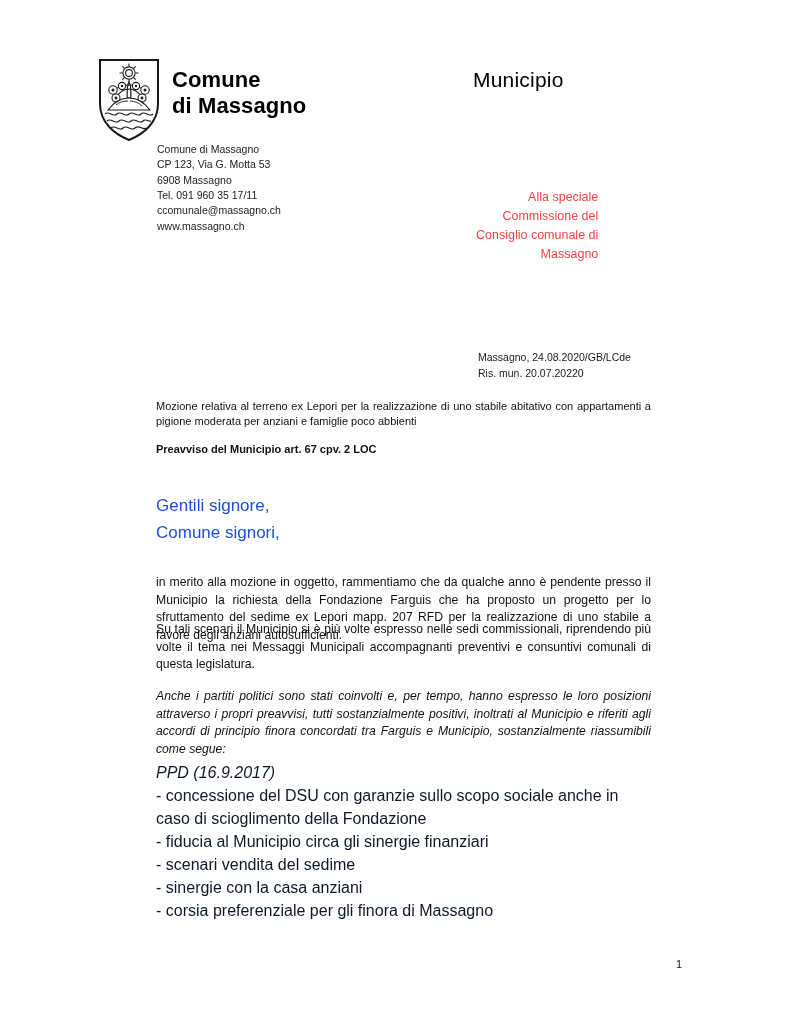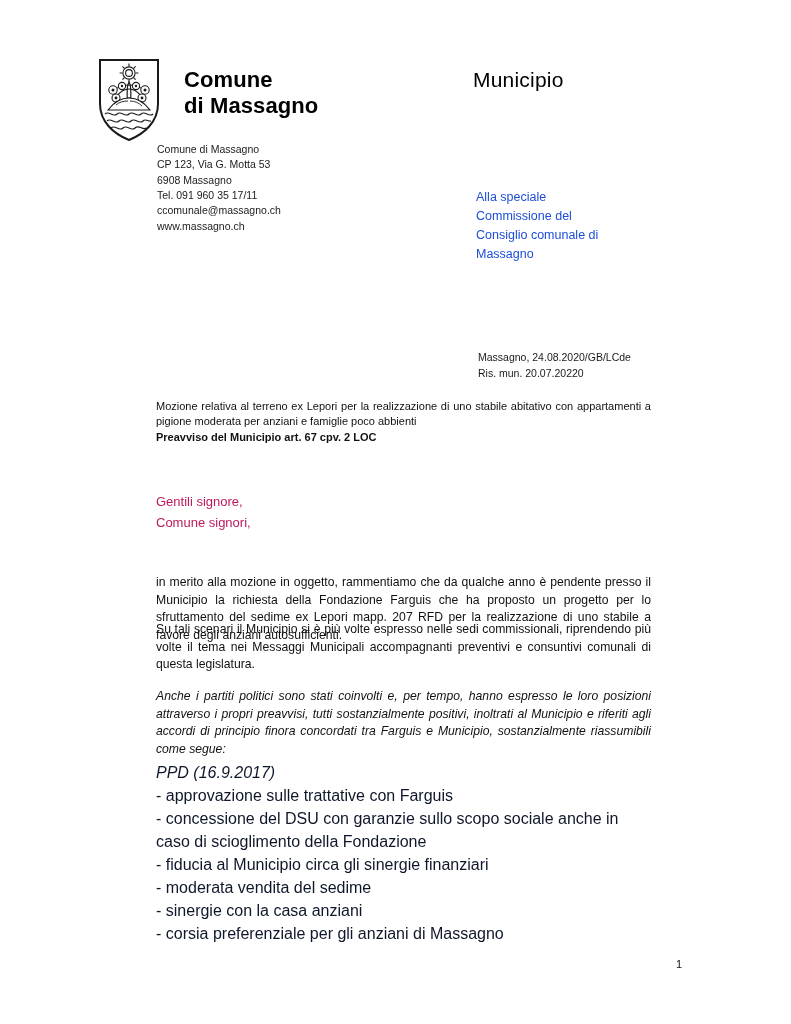--- a/index.html
+++ b/index.html
@@ -19,21 +19,21 @@
     box-sizing: border-box;
   }
 
   
   .letterhead {
     position: absolute;
     left: 98px;
     top: 58px;
     display: flex;
     align-items: flex-start;
-    gap: 24px;
+    gap: 12px;
     justify-content: space-between;
   }
   .crest {
     width: 62px;
     height: 84px;
     flex: 0 0 auto;
   }
   .brand {
     font-size: 22px;
     line-height: 1.20;
@@ -63,21 +63,22 @@
     color: #1a1a1a;
   }
 
   
   .recipient {
     position: absolute;
     left: 476px;
     top: 188px;
     font-size: 12.5px;
     line-height: 1.52;
-    color: #1d4ed8;
+    color: #ef4444;
+    text-align: right;
   }
 
   
   .dateref {
     position: absolute;
     left: 478px;
     top: 318px;
     font-size: 10.5px;
     line-height: 1.48;
     color: #1a1a1a;
@@ -92,32 +93,32 @@
     width: 495px;
     font-size: 11px;
     line-height: 1.38;
     text-align: justify;
     color: #111;
   }
   .subject .bold {
     font-weight: bold;
     display: block;
     text-align: left;
-    margin-top: 1px;
+    margin-top: 13px;
   }
 
   
   .salutation {
     position: absolute;
     left: 156px;
     top: 492px;
     width: 495px;
-    font-size: 13px;
+    font-size: 17px;
     line-height: 1.60;
-    color: #be185d;
+    color: #1d4ed8;
   }
 
   .body-block {
     position: absolute;
     left: 156px;
     width: 495px;
     font-size: 12.2px;
     line-height: 1.44;
     text-align: justify;
     color: #111;
@@ -241,23 +242,22 @@
     <div>Gentili signore,</div>
     <div>Comune signori,</div>
   </div>
 
   <div class="body-block p1">in merito alla mozione in oggetto, rammentiamo che da qualche anno è pendente presso il Municipio la richiesta della Fondazione Farguis che ha proposto un progetto per lo sfruttamento del sedime ex Lepori mapp. 207 RFD per la realizzazione di uno stabile a favore degli anziani autosufficienti.</div>
   <div class="body-block p2">Su tali scenari il Municipio si è più volte espresso nelle sedi commissionali, riprendendo più volte il tema nei Messaggi Municipali accompagnanti preventivi e consuntivi comunali di questa legislatura.</div>
   <div class="body-block p3">Anche i partiti politici sono stati coinvolti e, per tempo, hanno espresso le loro posizioni attraverso i propri preavvisi, tutti sostanzialmente positivi, inoltrati al Municipio e riferiti agli accordi di principio finora concordati tra Farguis e Municipio, sostanzialmente riassumibili come segue:</div>
 
   <div class="list-block">
     <div class="list-title">PPD (16.9.2017)</div>
-    <div class="list-item">- approvazione sulle trattative con Farguis</div>
     <div class="list-item">- concessione del DSU con garanzie sullo scopo sociale anche in caso di scioglimento della Fondazione</div>
     <div class="list-item">- fiducia al Municipio circa gli sinergie finanziari</div>
-    <div class="list-item">- moderata vendita del sedime</div>
+    <div class="list-item">- scenari vendita del sedime</div>
     <div class="list-item">- sinergie con la casa anziani</div>
-    <div class="list-item">- corsia preferenziale per gli anziani di Massagno</div>
+    <div class="list-item">- corsia preferenziale per gli finora di Massagno</div>
   </div>
 
   <div class="pagenum">1</div>
 
 </div>
 
 </body></html>

